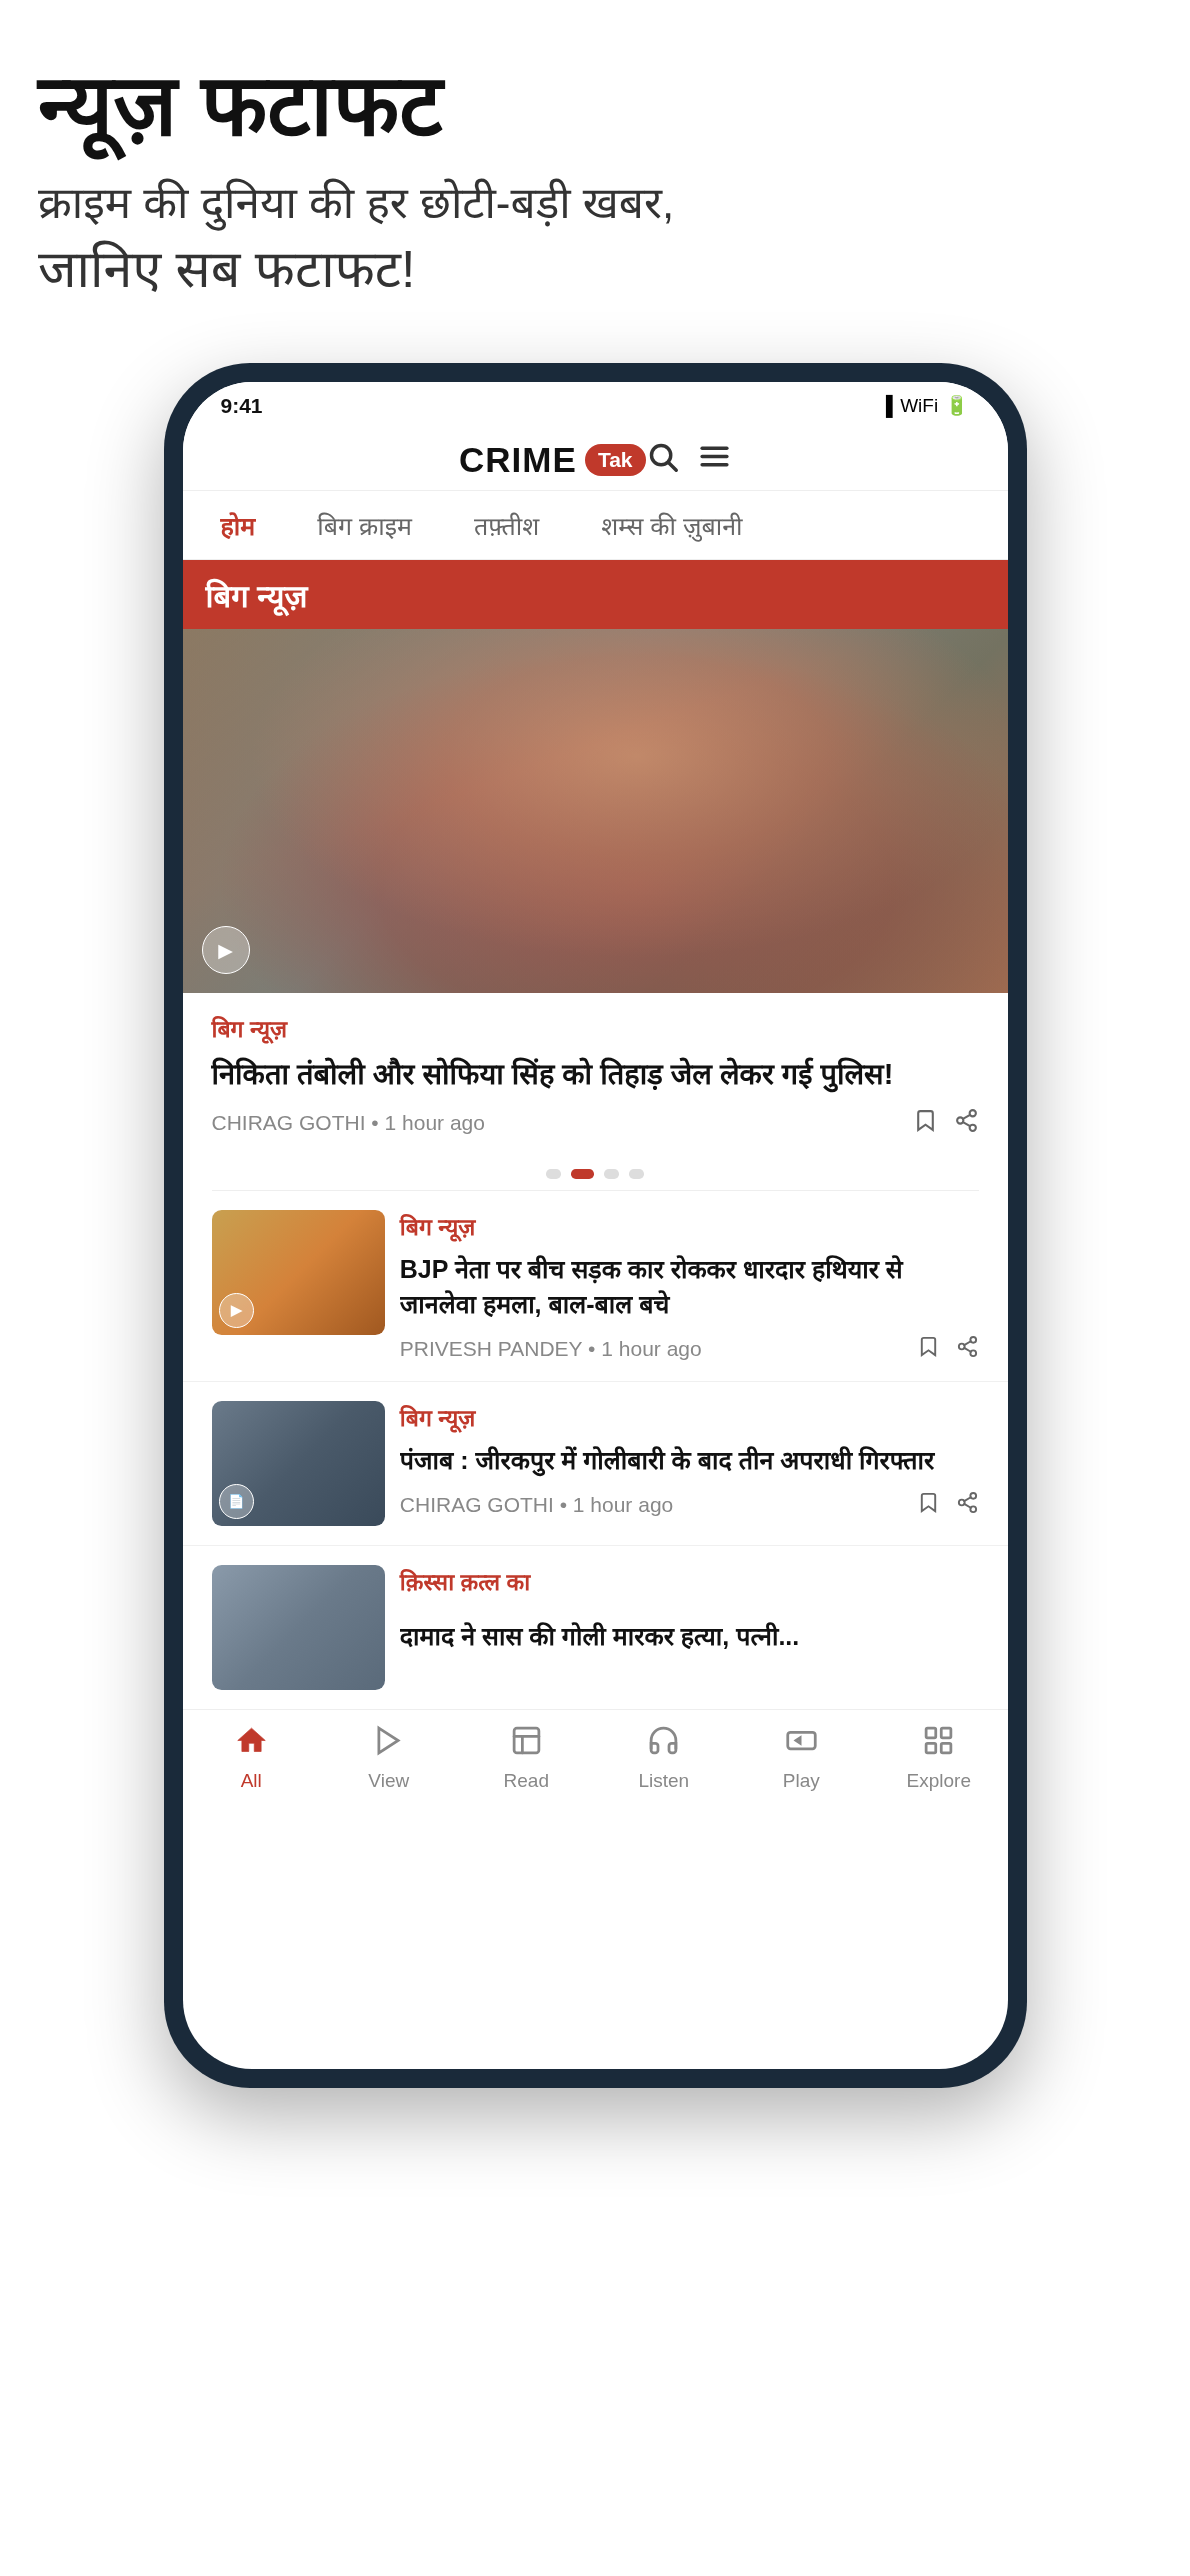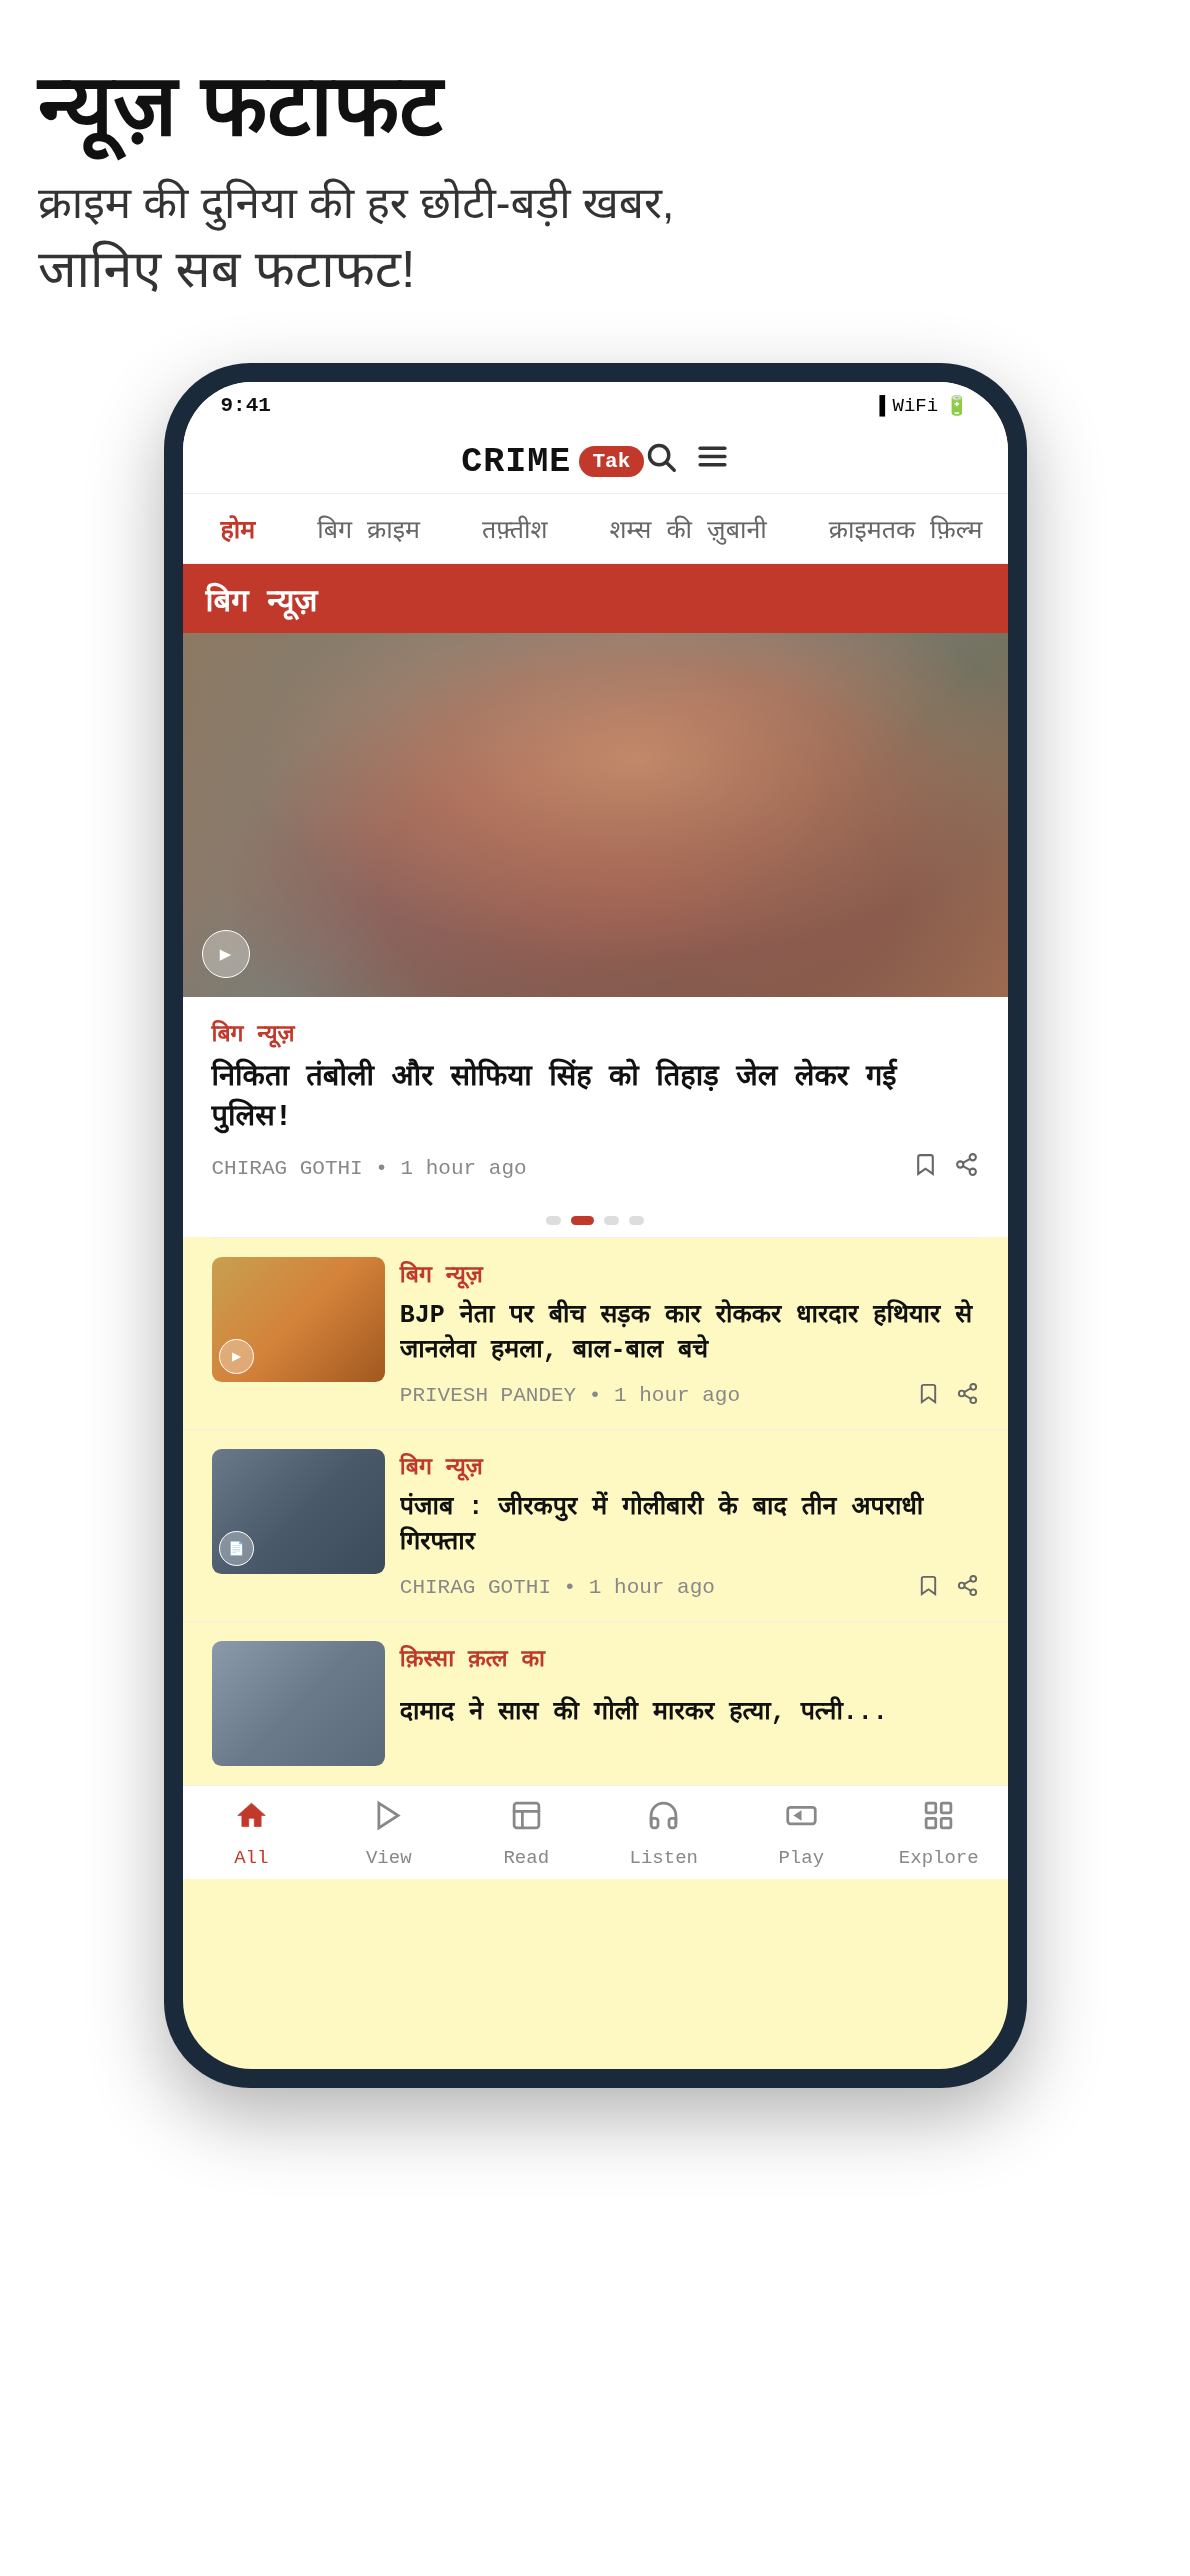--- a/index.html
+++ b/index.html
@@ -33,26 +33,25 @@
       min-height: 1725px;
       background: #1a2a3a;
       border-radius: 86px;
       padding: 19px;
       position: relative;
       box-shadow: 0 29px 77px rgba(0,0,0,0.3);
       margin-top: 19px;
     }
 
     .phone-screen {
-      background: #fef9c3;
+      background: #ffffff;
       border-radius: 69px;
       overflow: hidden;
       width: 100%;
       min-height: 1687px;
-      font-family: Liberation Mono, monospace;
     }
 
     
     .status-bar {
       height: 48px;
       background: #fff;
       display: flex;
       align-items: center;
       justify-content: space-between;
       padding: 0 38px;
@@ -389,21 +388,20 @@
           </svg>
         </span>
       </div>
     </div>
 
     <div class="nav-tabs">
       <div class="nav-tab active">होम</div>
       <div class="nav-tab">बिग क्राइम</div>
       <div class="nav-tab">तफ़्तीश</div>
       <div class="nav-tab">शम्स की ज़ुबानी</div>
-      <div class="nav-tab">क्राइमतक फ़िल्म</div>
     </div>
 
     <div class="big-news-banner">
       <span class="big-news-label">बिग न्यूज़</span>
     </div>
 
     <div class="hero-image">
       <div class="woman-figure"></div>
 
       <div style="position:absolute;top:0;left:0;right:0;bottom:0;background:linear-gradient(160deg, rgba(140,130,120,0.4) 0%, rgba(180,100,80,0.3) 40%, rgba(120,90,70,0.5) 100%);"></div>

